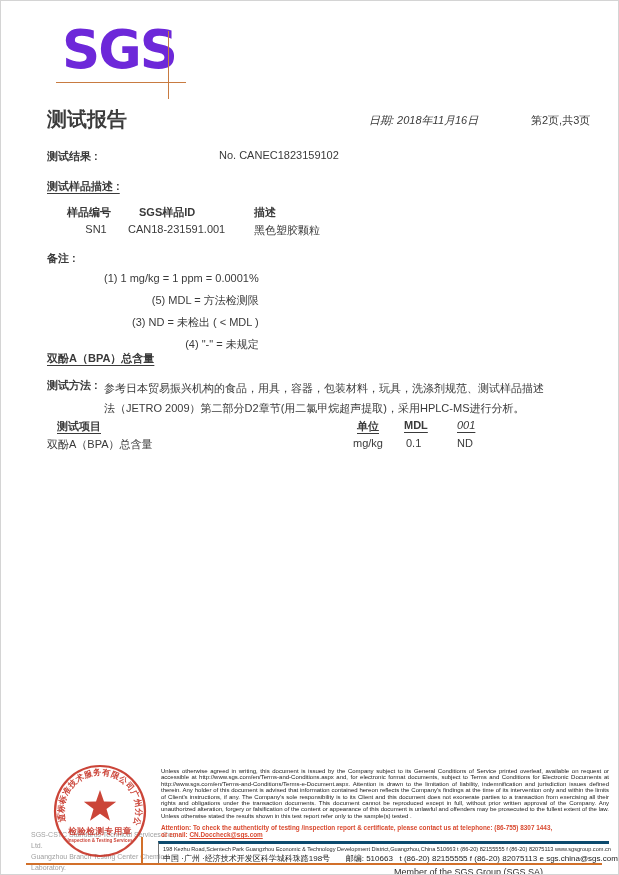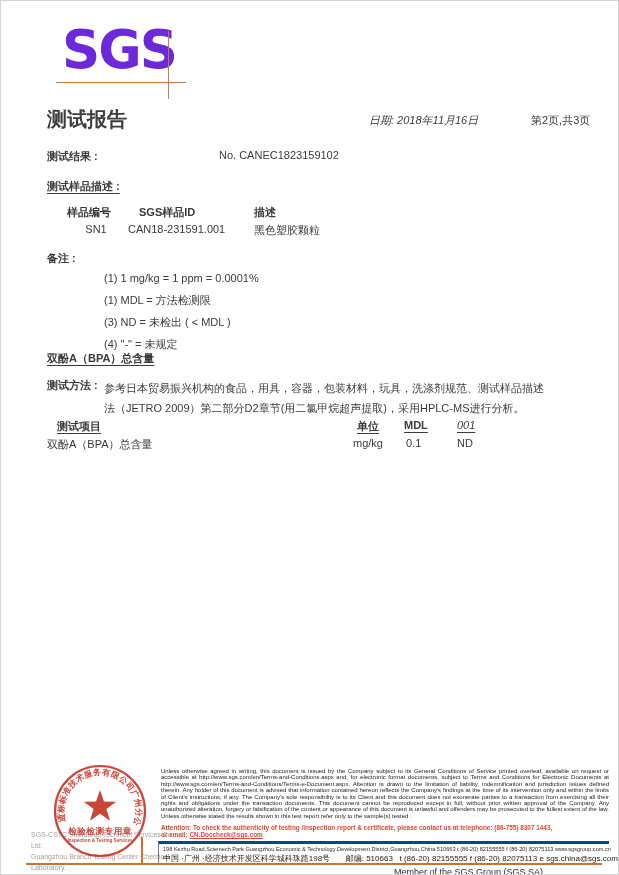--- a/index.html
+++ b/index.html
@@ -20,21 +20,21 @@
   .report-date{left:368px;top:112px;font-size:11px;font-style:italic;}
   .report-page{left:519px;top:112px;font-size:11px;margin-left:11px;}
   .lbl{font-size:11px;font-weight:bold;color:#3a3a3a;}
   .txt{font-size:11px;color:#3a3a3a;}
   .uline{text-decoration:underline;text-underline-offset:3px;}
   
   .st-h1{left:66px;top:204px;} .st-h2{left:138px;top:204px;} .st-h3{left:253px;top:204px;}
   .st-c1{left:66px;top:222px;width:58px;text-align:center;}
   .st-c2{left:127px;top:222px;} .st-c3{left:253px;top:222px;}
   
-  .remarks{left:103px;top:266px;}
+  .remarks{left:103px;top:266px;text-align:right;}
   .remarks div{font-size:11px;line-height:22px;}
   
   .bpa-heading{left:46px;top:350px;}
   .method-label{left:46px;top:377px;}
   .method-par{left:103px;top:377px;width:475px;}
   .method-par div{font-size:11px;line-height:20px;}
   
   .rt-h1{left:56px;top:418px;} .rt-h2{left:356px;top:418px;}
   .rt-h3{left:403px;top:418px;} .rt-h4{left:456px;top:418px;font-style:italic;font-weight:normal;}
   .rt-c1{left:46px;top:436px;} .rt-c2{left:352px;top:436px;}
@@ -76,21 +76,21 @@
   <div class="abs lbl st-h1">样品编号</div>
   <div class="abs lbl st-h2">SGS样品ID</div>
   <div class="abs lbl st-h3">描述</div>
   <div class="abs txt st-c1">SN1</div>
   <div class="abs txt st-c2">CAN18-231591.001</div>
   <div class="abs txt st-c3">黑色塑胶颗粒</div>
 
   <div class="abs lbl" style="left:46px;top:250px;">备注 :</div>
   <div class="abs remarks">
     <div>(1) 1 mg/kg = 1 ppm = 0.0001%</div>
-    <div>(1) MDL = 方法检测限</div>
+    <div>(5) MDL = 方法检测限</div>
     <div>(3) ND = 未检出 ( &lt; MDL )</div>
     <div>(4) "-" = 未规定</div>
   </div>
 
   <div class="abs lbl uline bpa-heading">双酚A（BPA）总含量</div>
   <div class="abs lbl method-label">测试方法 :</div>
   <div class="abs method-par">
     <div>参考日本贸易振兴机构的食品，用具，容器，包装材料，玩具，洗涤剂规范、测试样品描述</div>
     <div>法（JETRO 2009）第二部分D2章节(用二氯甲烷超声提取)，采用HPLC-MS进行分析。</div>
   </div>

